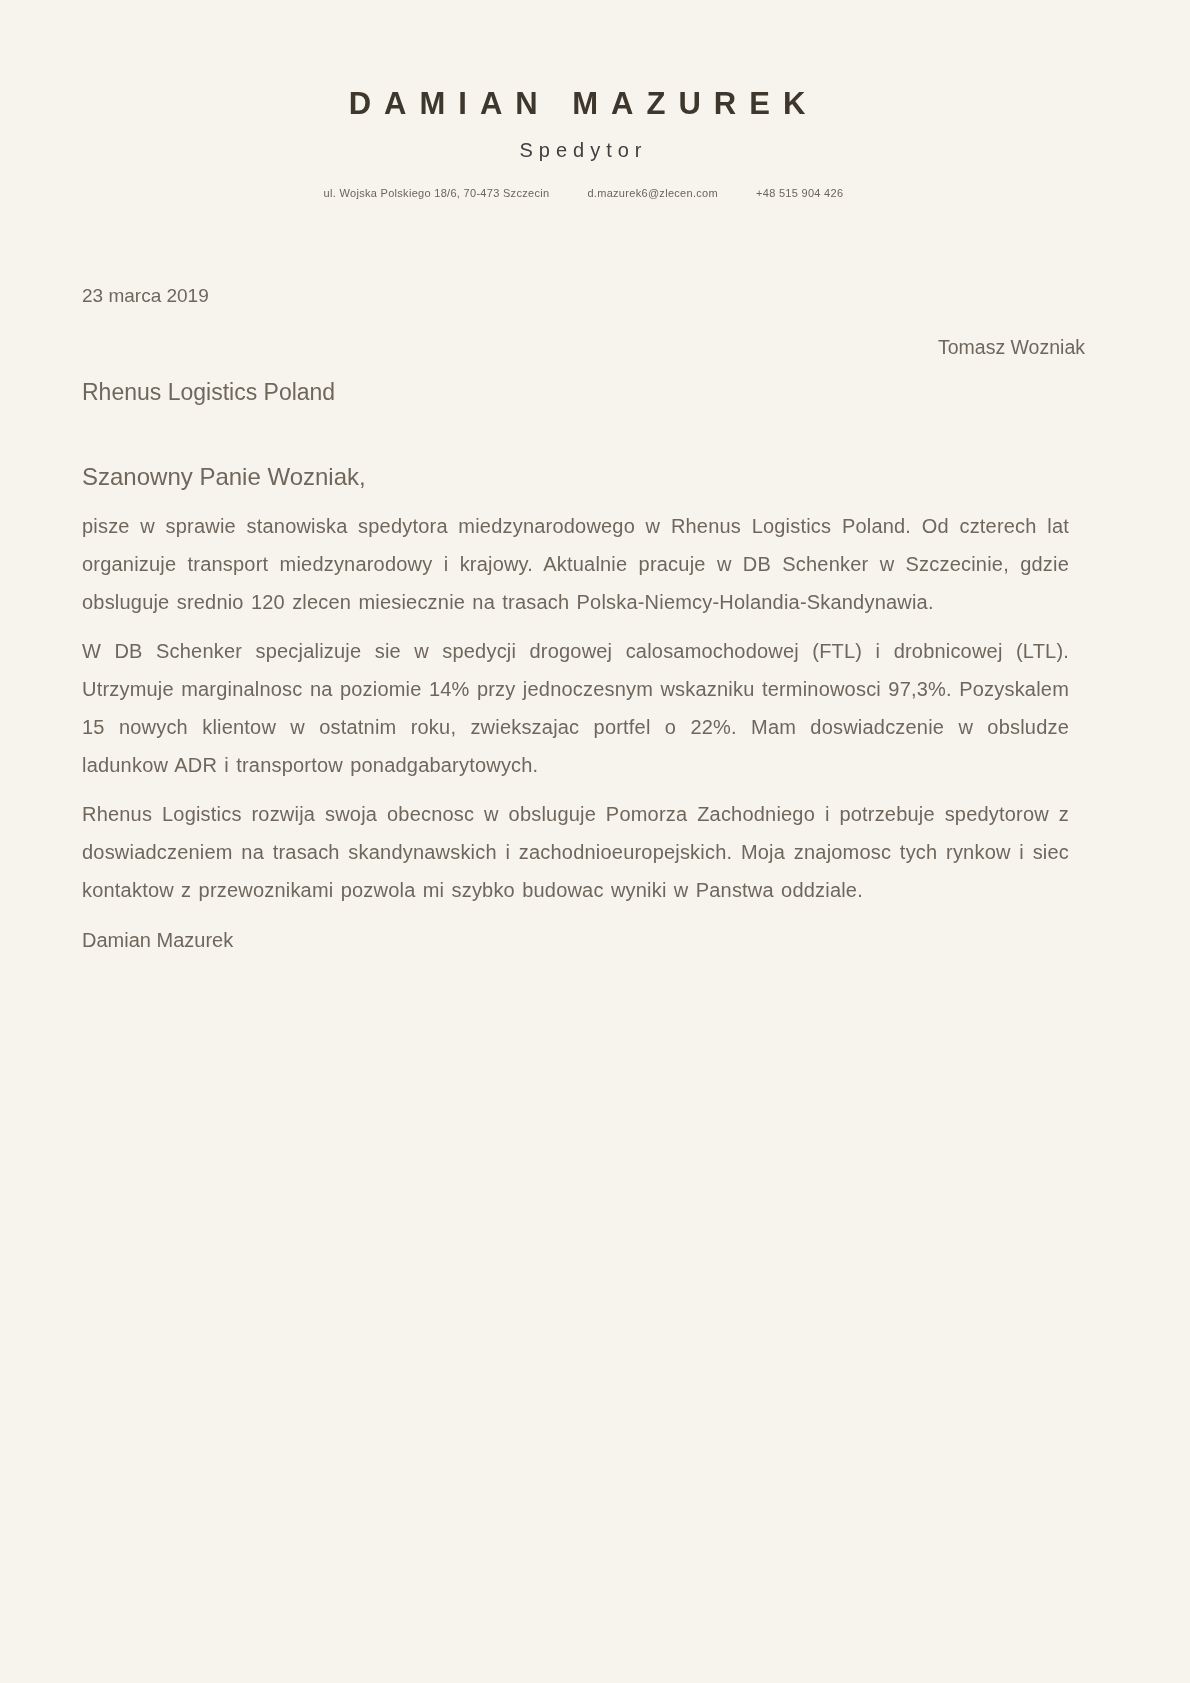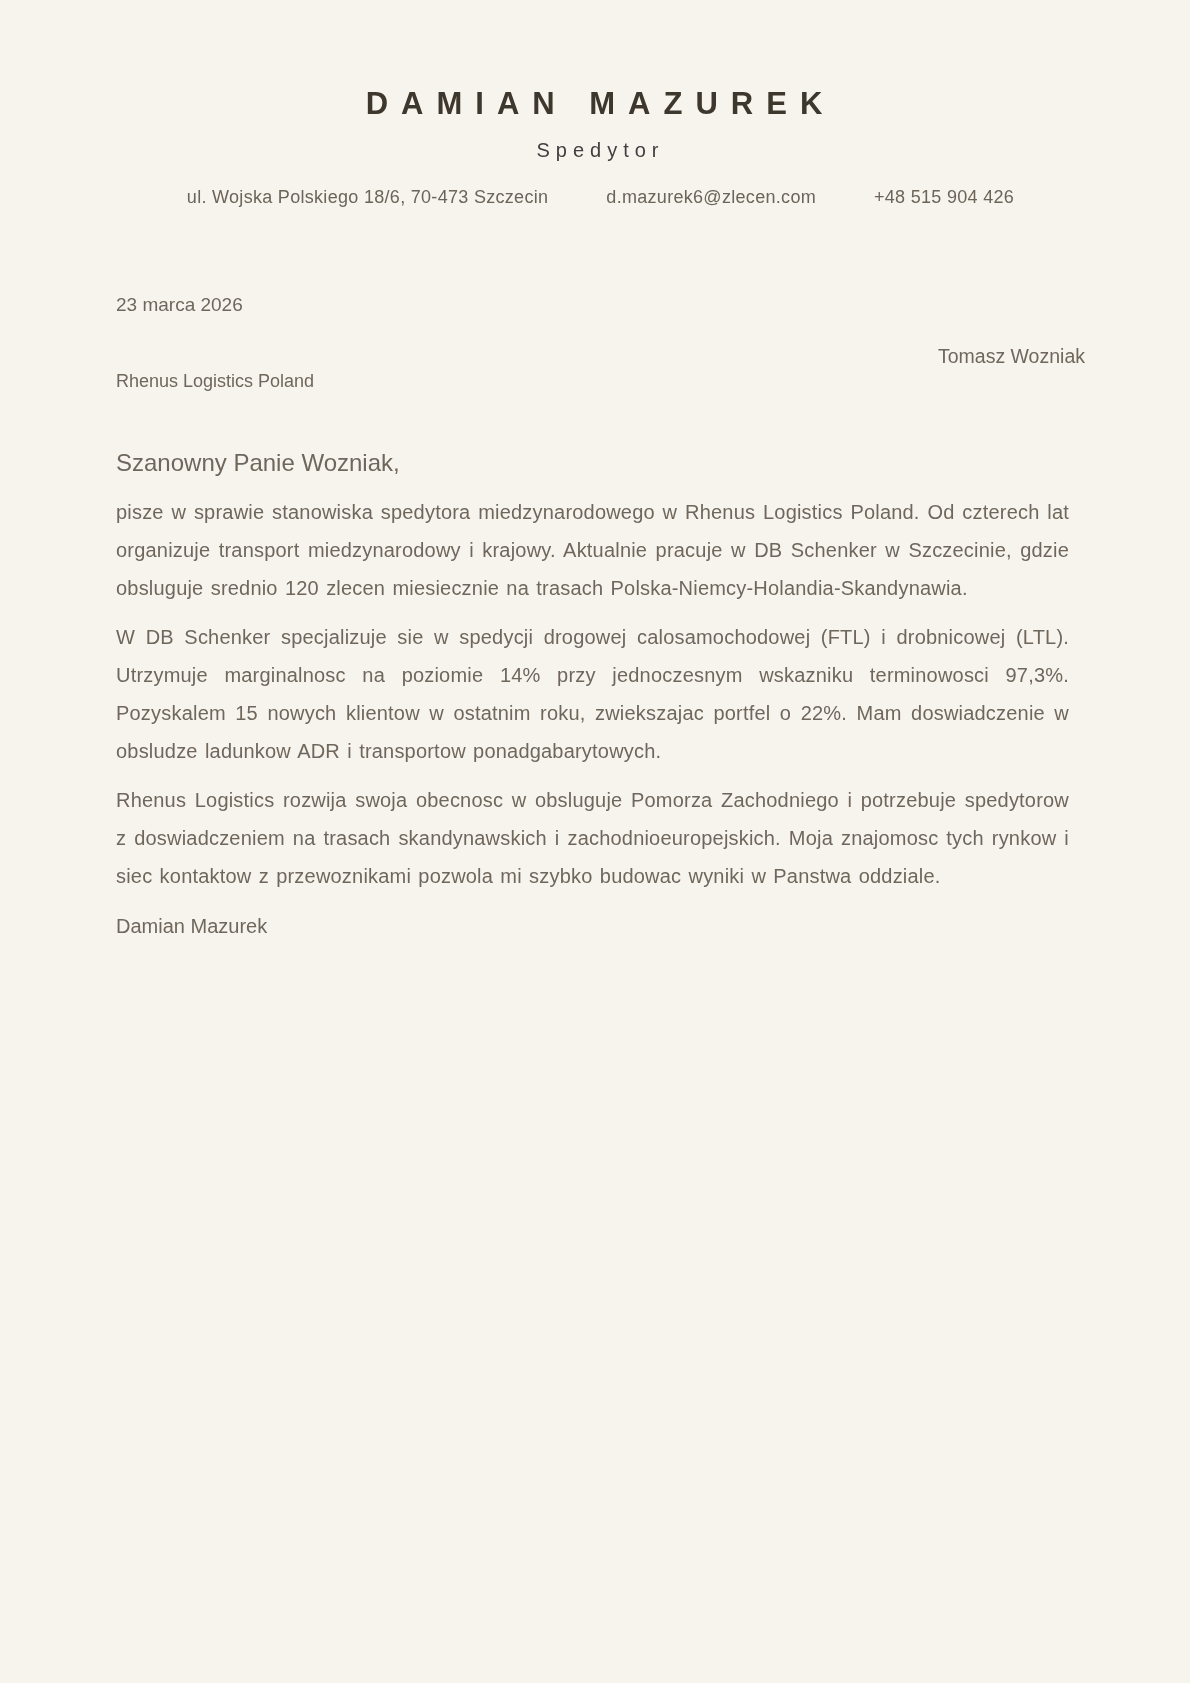--- a/index.html
+++ b/index.html
@@ -8,21 +8,21 @@
     height: 1683px;
     background: #f7f4ee;
     font-family: "Liberation Sans", sans-serif;
     color: #6f675c;
     -webkit-font-smoothing: antialiased;
   }
   .page {
     box-sizing: border-box;
     width: 1190px;
     height: 1343px;
-    padding: 86px 105px 0 116px;
+    padding: 86px 105px 0 82px;
     overflow: hidden;
   }
   .letter-header { text-align: center; }
   .author-name {
     margin: 0;
     font-size: 31px;
     font-weight: bold;
     letter-spacing: 13px;
     color: #3e372d;
     white-space: nowrap;
@@ -30,33 +30,33 @@
   .author-title {
     margin-top: 17px;
     font-size: 20px;
     letter-spacing: 6px;
     color: #404040;
   }
   .contact-row {
     margin-top: 25px;
     display: flex;
     justify-content: center;
-    gap: 58px;
-    font-size: 18px;
+    gap: 38px;
+    font-size: 11px;
     letter-spacing: 0.3px;
     color: #6b6459;
     white-space: nowrap;
   }
   .letter-date {
     margin-top: 86px;
     font-size: 19px;
   }
   .recipient { margin-top: 29px; }
   .recipient-name { font-size: 19.5px; text-align: right; }
-  .recipient-company { margin-top: 3px; font-size: 18px; }
+  .recipient-company { margin-top: 20px; font-size: 23px; }
   .salutation {
     margin-top: 52px;
     font-size: 24px;
     line-height: 38px;
   }
   .para {
     margin: 11px 16px 0 0;
     font-size: 20px;
     line-height: 38px;
     text-align: justify;
@@ -83,21 +83,21 @@
     <h1 class="author-name">DAMIAN MAZUREK</h1>
     <div class="author-title">Spedytor</div>
     <div class="contact-row">
       <span class="contact-item">ul. Wojska Polskiego 18/6, 70-473 Szczecin</span>
       <span class="contact-item">d.mazurek6@zlecen.com</span>
       <span class="contact-item">+48 515 904 426</span>
     </div>
   </header>
 
   <main>
-    <div class="letter-date">23 marca 2026</div>
+    <div class="letter-date">23 marca 2019</div>
 
     <div class="recipient">
       <div class="recipient-name">Tomasz Wozniak</div>
       <div class="recipient-company">Rhenus Logistics Poland</div>
     </div>
 
     <div class="salutation">Szanowny Panie Wozniak,</div>
 
     <p class="para">pisze w sprawie stanowiska spedytora miedzynarodowego w Rhenus Logistics Poland. Od czterech lat organizuje transport miedzynarodowy i krajowy. Aktualnie pracuje w DB Schenker w Szczecinie, gdzie obsluguje srednio 120 zlecen miesiecznie na trasach Polska-Niemcy-Holandia-Skandynawia.</p>
     <p class="para">W DB Schenker specjalizuje sie w spedycji drogowej calosamochodowej (FTL) i drobnicowej (LTL). Utrzymuje marginalnosc na poziomie 14% przy jednoczesnym wskazniku terminowosci 97,3%. Pozyskalem 15 nowych klientow w ostatnim roku, zwiekszajac portfel o 22%. Mam doswiadczenie w obsludze ladunkow ADR i transportow ponadgabarytowych.</p>

